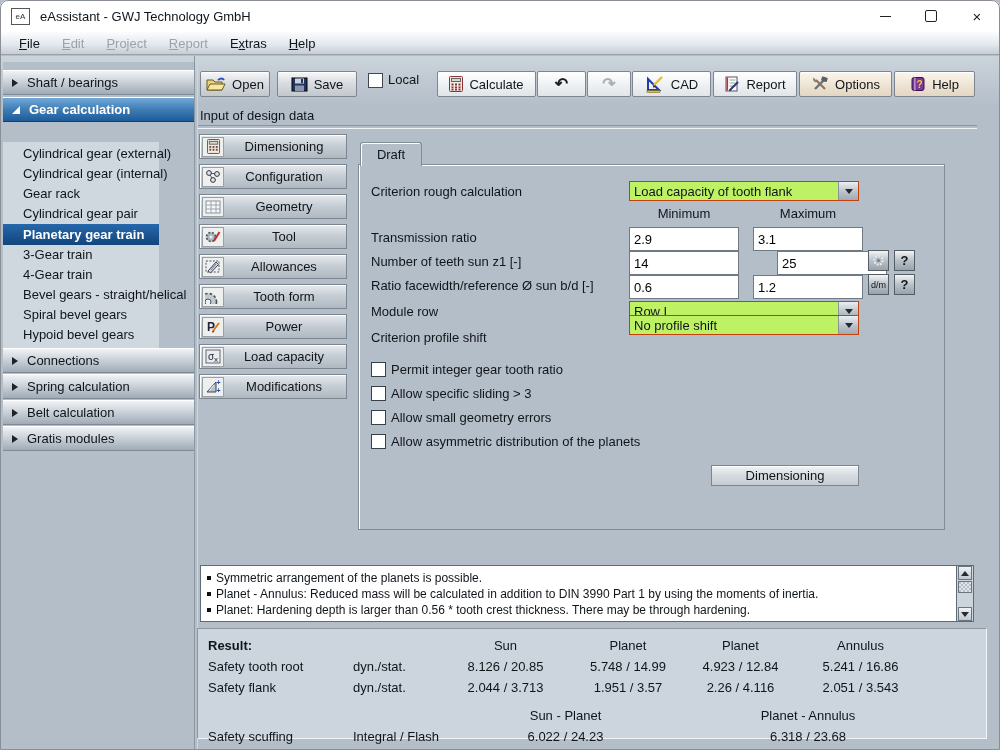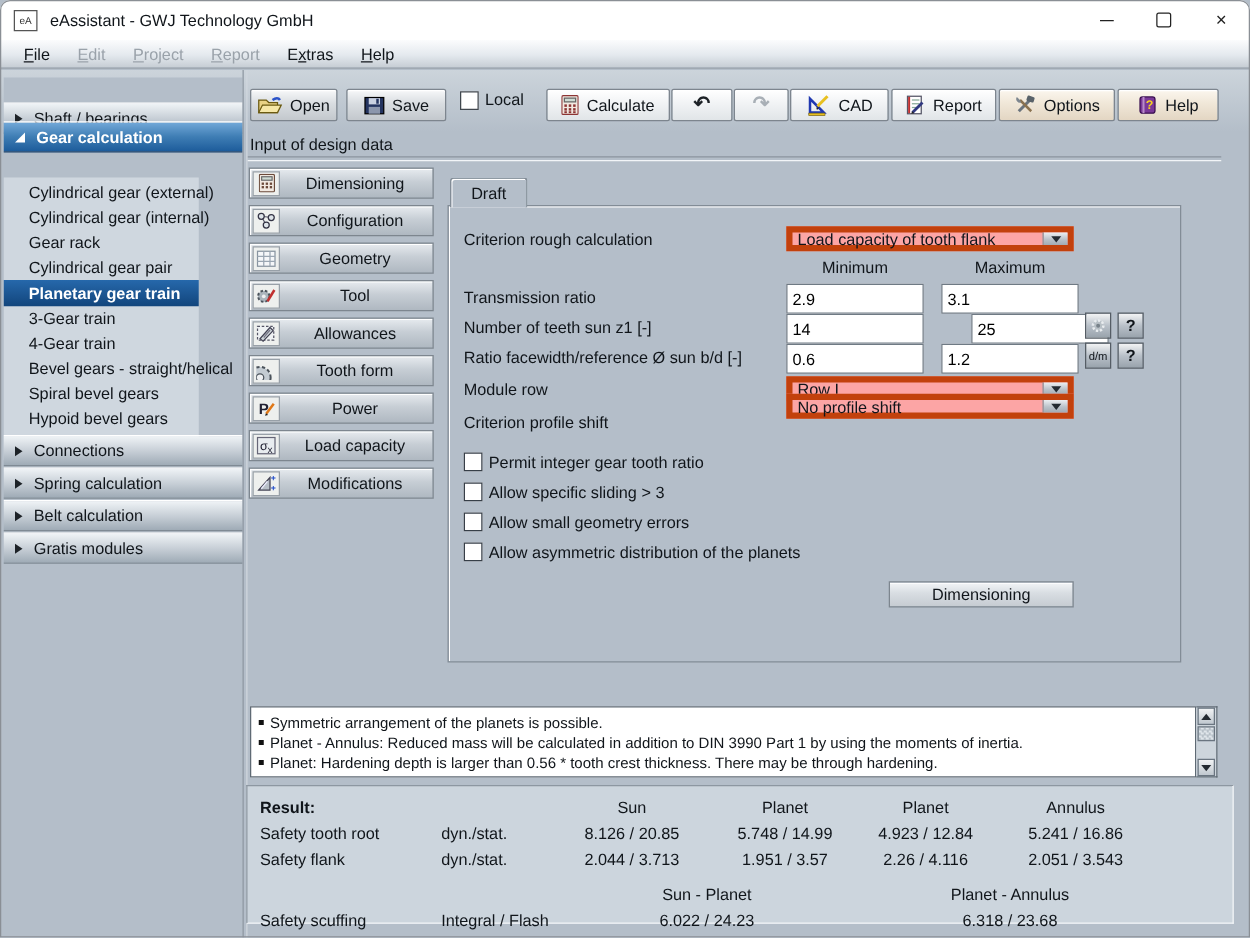--- a/index.html
+++ b/index.html
@@ -71,21 +71,21 @@
   
   .tab{position:absolute;left:360px;top:142px;width:62px;height:24px;box-sizing:border-box;z-index:2;
     background:#b4bec9;border:1px solid #828c96;border-bottom:none;border-radius:3px 3px 0 0;
     box-shadow:inset 1px 1px 0 #fff;display:flex;align-items:center;justify-content:center;font-size:13px;}
   .panel{position:absolute;left:358px;top:164px;width:587px;height:366px;box-sizing:border-box;
     border:1px solid #828c96;box-shadow:inset 1px 1px 0 #ffffff;}
   .flabel{position:absolute;font-size:13px;white-space:nowrap;}
   .fld{position:absolute;height:24px;box-sizing:border-box;background:#fff;border:1px solid #6f7a84;
     font-size:13px;padding:0 4px;display:flex;align-items:center;}
   input.fld{font-family:"Liberation Sans",sans-serif;outline:none;}
-  .combo{position:absolute;height:20px;box-sizing:border-box;border:5px solid #c2410c;background:#fca5a5;display:flex;}
+  .combo{position:absolute;height:20px;box-sizing:border-box;border:1px solid #c2410c;background:#bef264;display:flex;}
   .combo-text{flex:1;font-size:13px;padding:1px 4px;display:flex;align-items:center;}
   .combo-arrow{width:19px;background:linear-gradient(#eceff2,#bac2c9 55%,#a2abb4);border-left:1px solid #8a929a;
     display:flex;align-items:center;justify-content:center;}
   .arrow-dn{width:0;height:0;border-left:4px solid transparent;border-right:4px solid transparent;border-top:5px solid #232a31;}
   .sq-btn{position:absolute;width:21px;height:21px;box-sizing:border-box;border:1px solid #555d65;
     background:linear-gradient(#f3f4f5,#b9c1c9 50%,#99a3ac);display:flex;align-items:center;justify-content:center;
     font-size:13px;font-weight:bold;}
   .chk{position:absolute;width:13px;height:13px;background:#fff;border:1px solid #373f48;}
   .form-btn{position:absolute;left:352px;top:300px;width:148px;height:21px;box-sizing:border-box;
     border:1px solid #7d868f;background:linear-gradient(#f3f5f7,#d8dde2 45%,#c6ccd2);
@@ -251,21 +251,21 @@
         <text x="9.6" y="11.5" font-size="10" font-weight="bold" fill="#f4d020" text-anchor="middle" font-family="inherit">?</text>
       </svg>
   </span>
   <span>Help</span>
 </div>
 
 <div class="status-line">Input of design data</div>
 <div class="separator"></div>
 
 <div class="sidebar">
-  <div class="side-header" style="top:20px;">
+  <div class="side-header" style="top:8px;">
     <span class="tri-right"></span>
     <span>Shaft / bearings</span>
   </div>
   <div class="side-header blue" style="top:35px;">
     <span class="tri-exp"></span>
     <span>Gear calculation</span>
   </div>
   <div class="side-list">
     <div class="side-item">Cylindrical gear (external)</div>
     <div class="side-item">Cylindrical gear (internal)</div>

